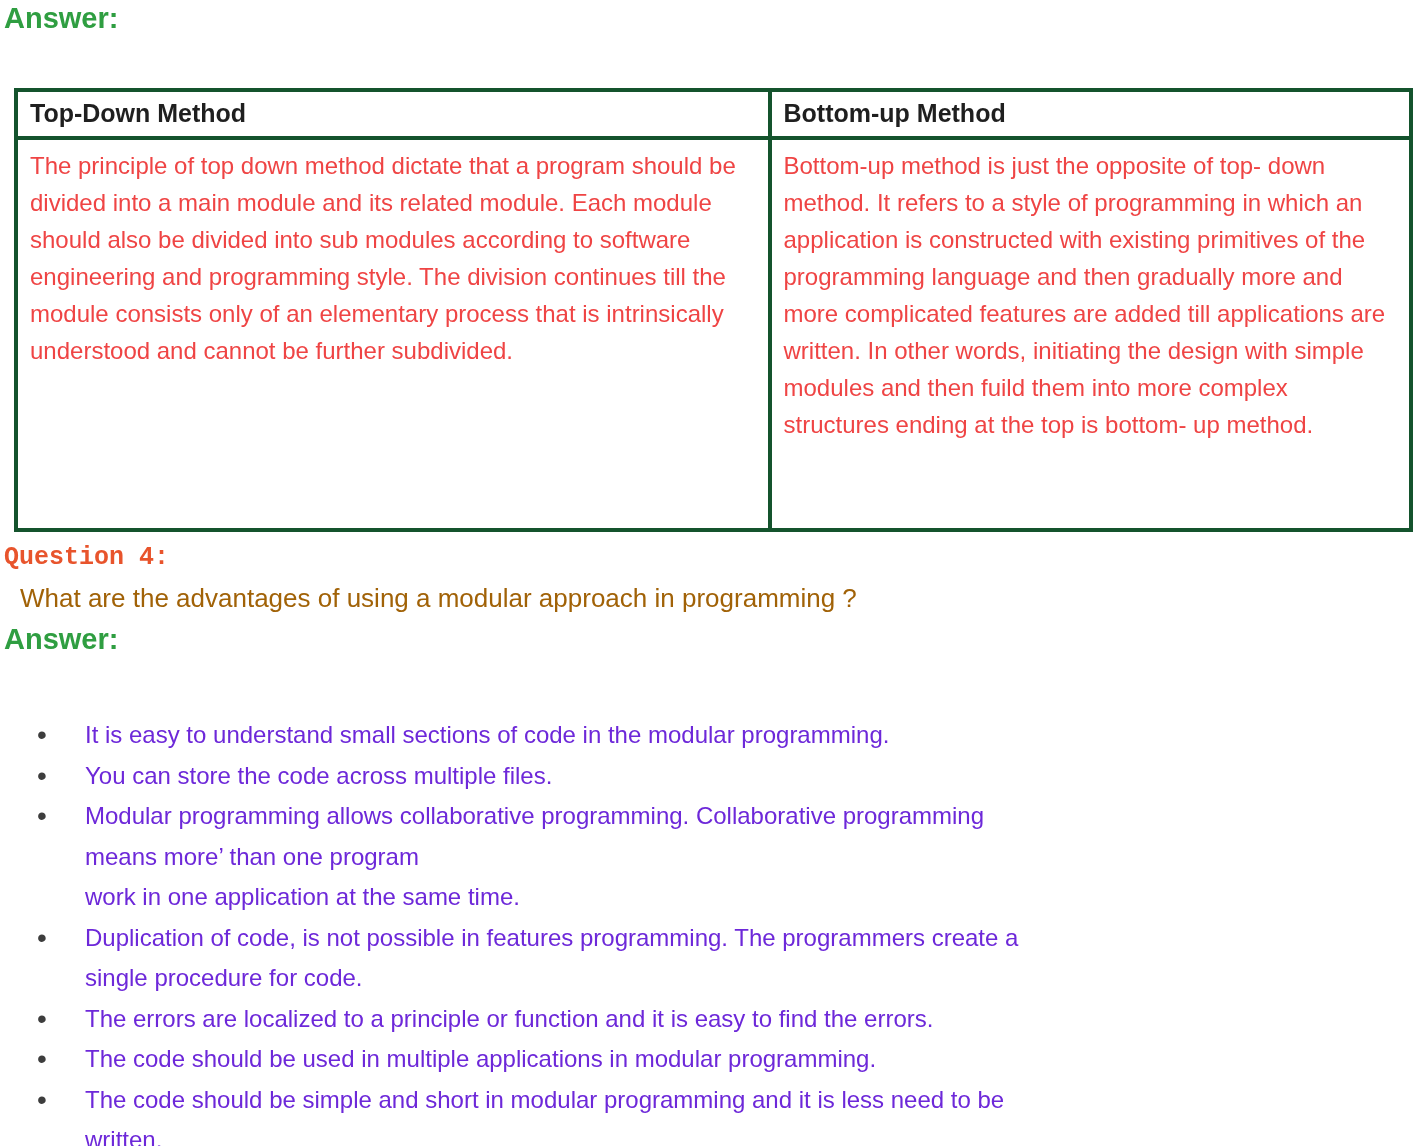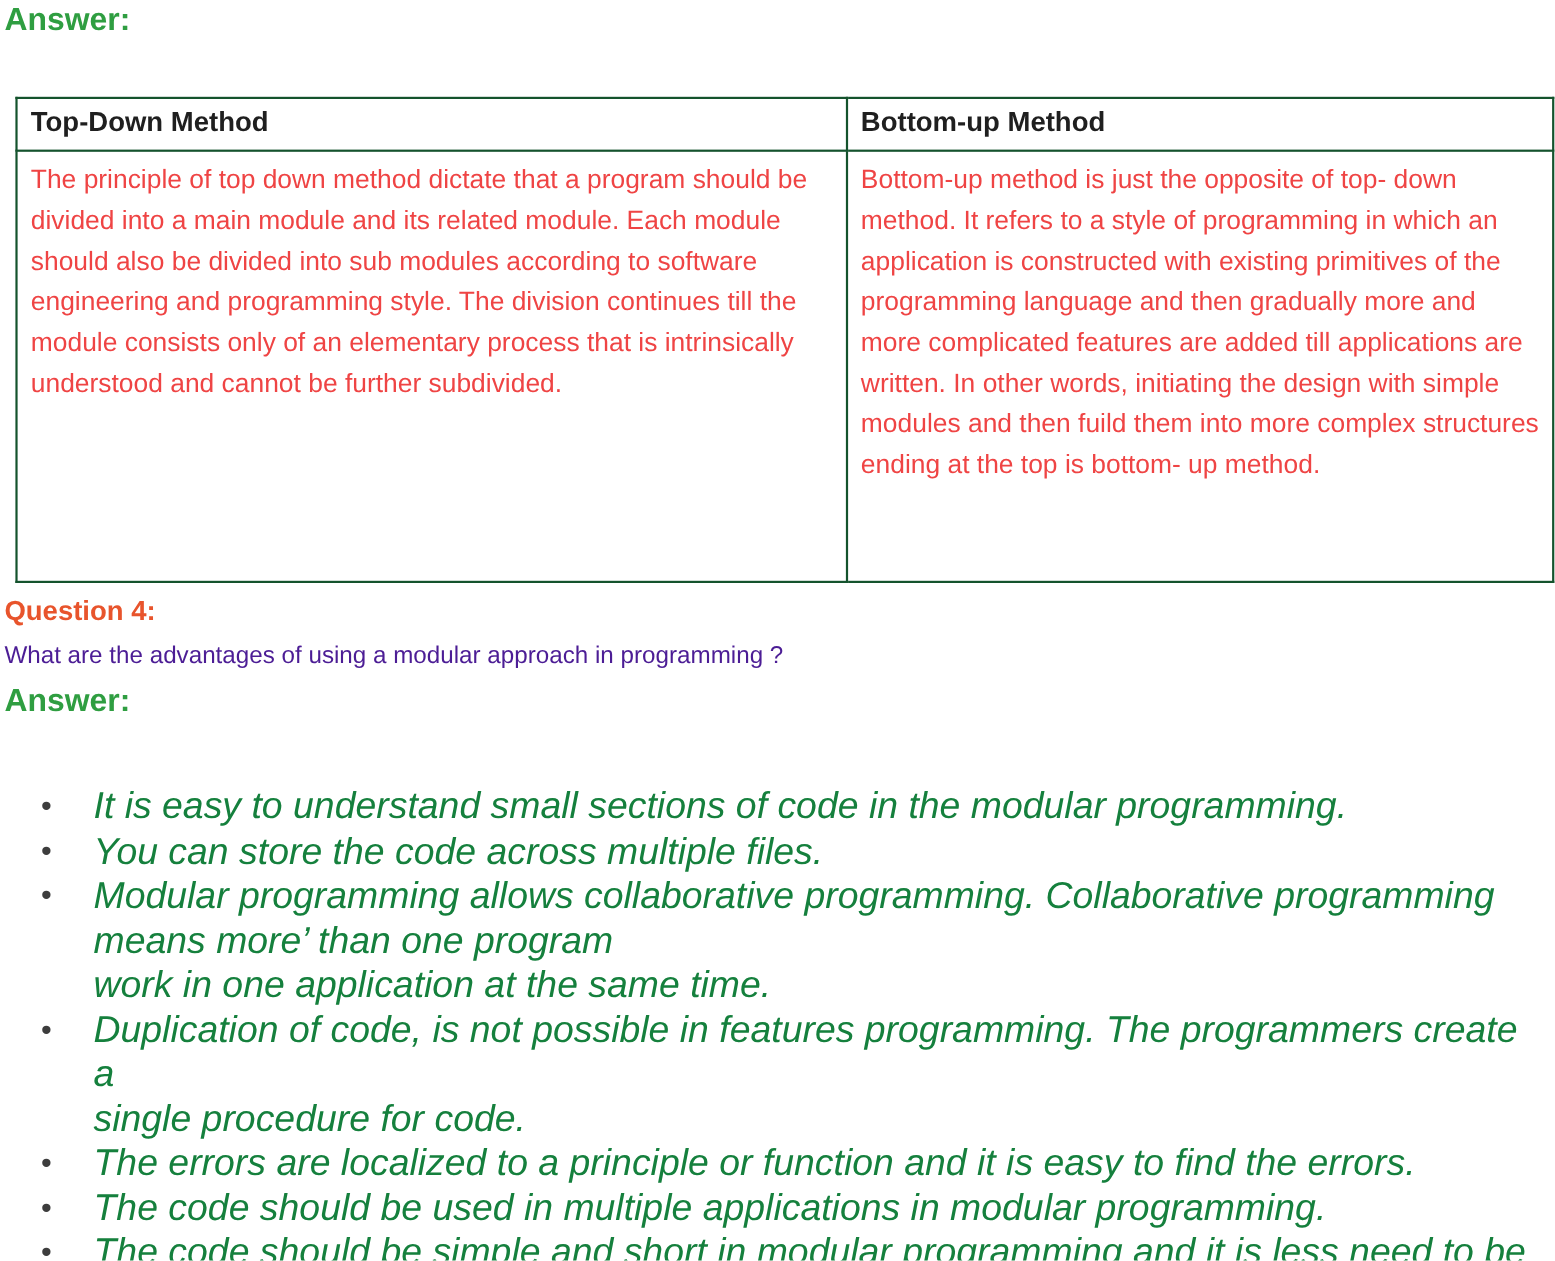--- a/index.html
+++ b/index.html
@@ -29,21 +29,21 @@
     line-height: 30px;
   }
   .comparison-table {
     border-collapse: collapse;
     margin: 55px 1px 0 14px;
     width: 1399px;
     table-layout: fixed;
   }
   .comparison-table th,
   .comparison-table td {
-    border: 2px solid #14532d;
+    border: 4px solid #14532d;
     text-align: left;
     vertical-align: top;
     padding: 7px 12px;
   }
   .comparison-table th {
     font-size: 25px;
     font-weight: bold;
     color: #1f1f1f;
     height: 48px;
   }
@@ -55,44 +55,44 @@
   }
   .col-left  { width: 686px; }
   .col-right { width: 584px; }
 
   .question-label {
     margin: 11px 0 0 4px;
     font-size: 25px;
     font-weight: bold;
     color: #e8542c;
     line-height: 30px;
+    font-family: Liberation Mono, monospace;
   }
   .question-text {
-    margin: 9px 0 0 4px;
-    font-size: 22px;
-    color: #4c1d95;
+    margin: 9px 0 0 20px;
+    font-size: 26px;
+    color: #a16207;
     line-height: 32px;
   }
   .answer-label-2 {
     margin-top: 10px;
   }
   ul.bullets {
     list-style: none;
     margin: 61px 0 0 0;
     padding: 0 10px 0 0;
   }
   ul.bullets li {
     position: relative;
     margin: 0 0 0 37px;
     padding-left: 48px;
-    font-size: 34px;
+    font-size: 24px;
     line-height: 40.5px;
-    color: #15803d;
+    color: #6d28d9;
     white-space: pre-line;
-    font-style: italic;
   }
   ul.bullets li::before {
     content: "\2022";
     position: absolute;
     left: 0;
     top: 0;
     font-size: 28px;
     color: #3d3d3d;
   }
 </style>

